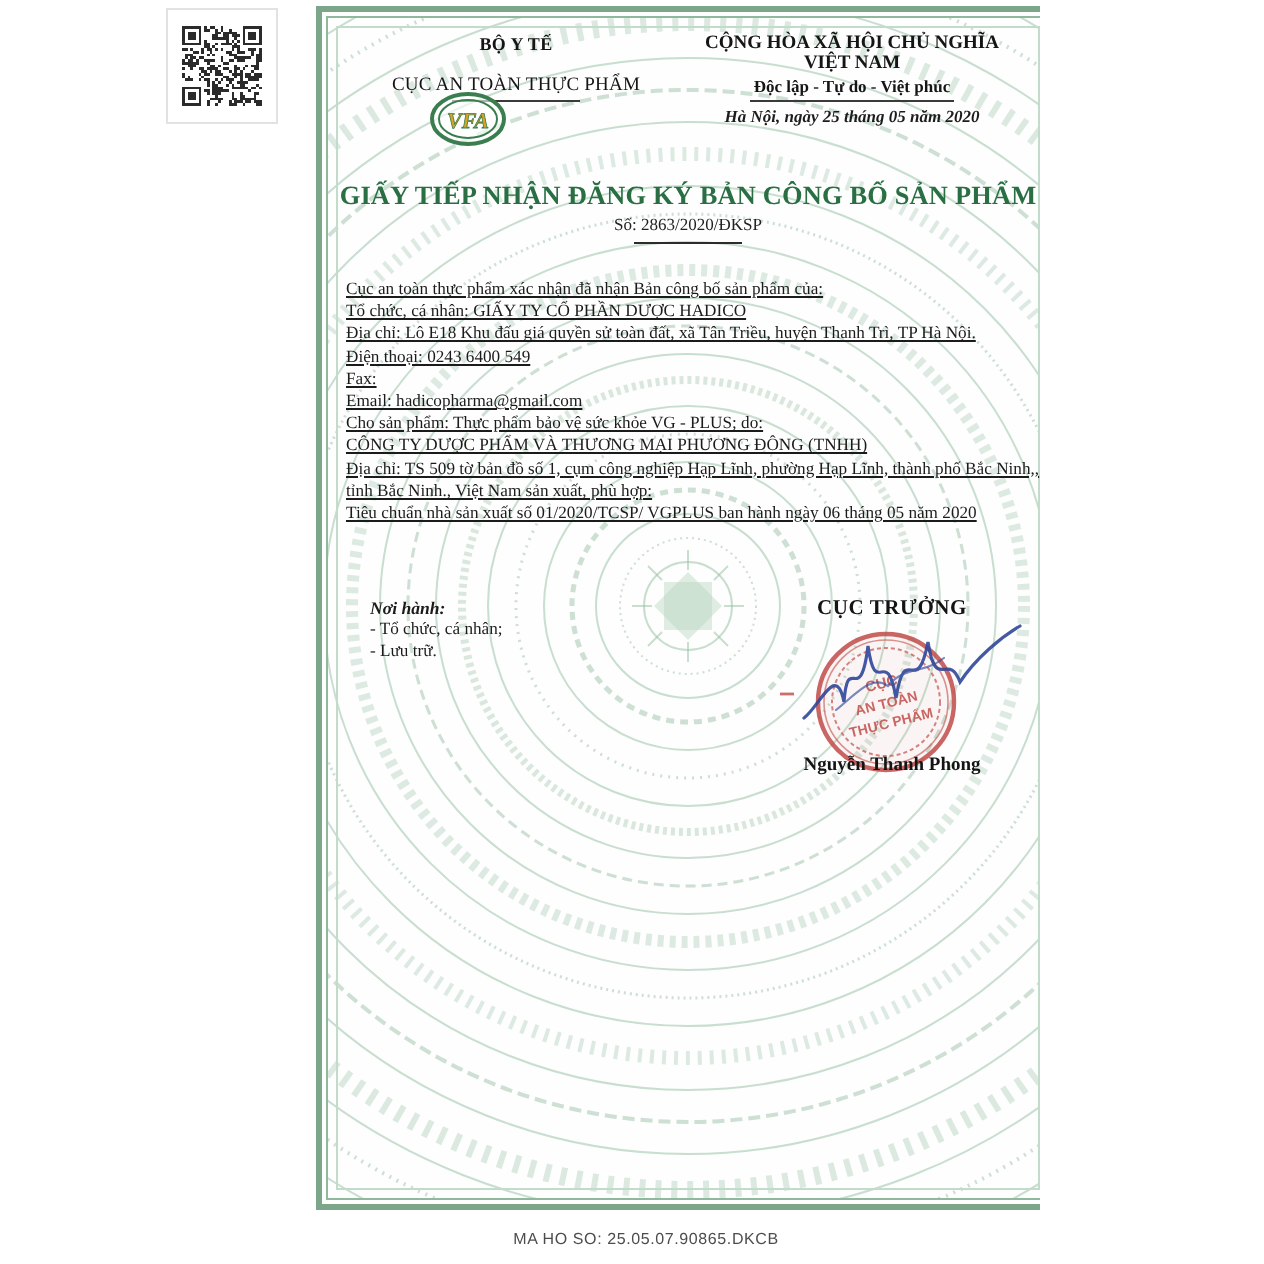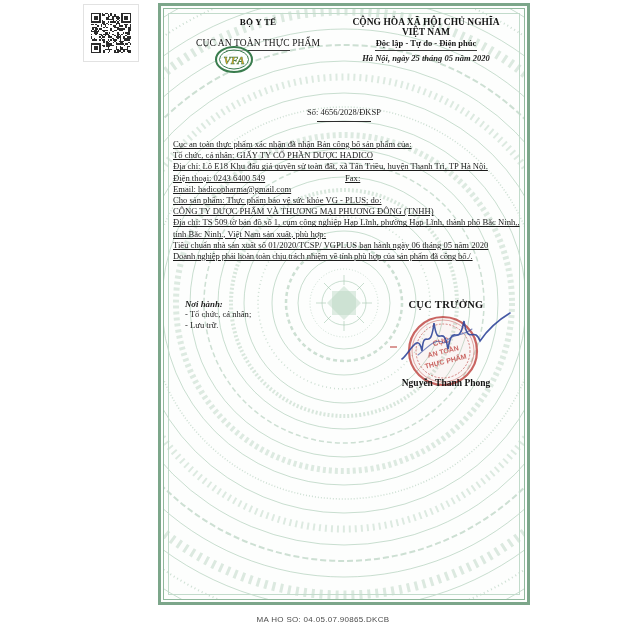--- a/index.html
+++ b/index.html
@@ -1,18 +1,18 @@
 <!DOCTYPE html>
 <html><head>
 <meta charset="utf-8">
 <style>
   * { margin:0; padding:0; box-sizing:border-box; }
   html,body { background:#fff; }
   .stage {
-    position:relative; width:632px; height:632px; background:#ffffff;
+    position:relative; width:520px; height:632px; background:#ffffff;
     font-family:"Liberation Serif","DejaVu Serif",serif; overflow:hidden;
   }
 
   
   .qr-box {
     position:absolute; left:83px; top:4px; width:56px; height:58px;
     background:#fff; border:1px solid #e2e2e2; display:flex; align-items:center; justify-content:center;
   }
   .qr-box svg { width:40px; height:40px; }
   #qr-cells rect { fill:#2b2b2b; }
@@ -49,21 +49,21 @@
   .title {
     position:absolute; top:84px; left:0; width:100%; text-align:center;
     font-size:13.2px; font-weight:bold; color:#2a6e44; letter-spacing:.1px;
   }
   .number { position:absolute; top:101px; left:0; width:100%; text-align:center; font-size:8.5px; color:#222; }
   .num-rule { position:absolute; top:115px; left:50%; width:54px; margin-left:-27px; border-bottom:1.5px solid #2c2c2c; }
 
   
   .body { position:absolute; top:133px; left:12px; width:348px; color:#1b1b1b;text-decoration:underline; }
   .body p { font-size:8.6px; line-height:11.2px; }
-  .phone-row { display:flex; }
+  .phone-row { display:flex;flex-direction:column; }
   .phone-row .phone { width:172px; }
   .tight { letter-spacing:-0.15px; }
 
   
   .recipients { position:absolute; top:293px; left:24px; color:#1b1b1b; }
   .recipients .lbl { font-size:8.8px; font-weight:bold; font-style:italic; }
   .recipients .itm { font-size:8.6px; line-height:11px; }
   .signing { position:absolute; top:293px; left:209px; width:152px; text-align:center; }
   .signer-title { font-size:10.5px; font-weight:bold; color:#141414; letter-spacing:.3px; }
   .seal { position:absolute; top:15px; left:36px; width:74px; height:74px; opacity:.85; }
@@ -449,42 +449,42 @@
         <div class="rule-s"></div>
       </div>
       <svg class="vfa-logo" viewBox="0 0 38 27">
         <ellipse cx="19" cy="13.5" rx="18" ry="12.5" fill="#ffffff" fill-opacity=".6" stroke="#3a7d4e" stroke-width="2"></ellipse>
         <ellipse cx="19" cy="13.5" rx="14.5" ry="9.5" fill="none" stroke="#3a7d4e" stroke-width="1"></ellipse>
         <text x="19" y="18" text-anchor="middle" font-size="11" font-style="italic" font-weight="bold" fill="#d9a520" stroke="#3a7d4e" stroke-width=".4">VFA</text>
       </svg>
 
       <div class="hdr-right">
         <div class="h-nat">CỘNG HÒA XÃ HỘI CHỦ NGHĨA VIỆT NAM</div>
-        <div class="h-motto">Độc lập - Tự do - Điện phúc</div>
+        <div class="h-motto">Độc lập - Tự do - Việt phúc</div>
         <div class="rule-m"></div>
         <div class="dateline">Hà Nội, ngày 25 tháng 05 năm 2020</div>
       </div>
 
-      <div class="number">Số: 4656/2028/ĐKSP</div>
+      <div class="title">GIẤY TIẾP NHẬN ĐĂNG KÝ BẢN CÔNG BỐ SẢN PHẨM</div>
+      <div class="number">Số: 2863/2020/ĐKSP</div>
       <div class="num-rule"></div>
 
       <div class="body">
         <p>Cục an toàn thực phẩm xác nhận đã nhận Bản công bố sản phẩm của:</p>
         <p>Tổ chức, cá nhân: GIẤY TY CỔ PHẦN DƯỢC HADICO</p>
         <p>Địa chỉ: Lô E18 Khu đấu giá quyền sử toàn đất, xã Tân Triều, huyện Thanh Trì, TP Hà Nội.</p>
         <p class="phone-row">
           <span class="phone">Điện thoại: 0243 6400 549</span>
           <span>Fax:</span>
         </p>
         <p>Email: hadicopharma@gmail.com</p>
         <p>Cho sản phẩm: Thực phẩm bảo vệ sức khỏe VG - PLUS; do:</p>
         <p>CÔNG TY DƯỢC PHẨM VÀ THƯƠNG MẠI PHƯƠNG ĐÔNG (TNHH)</p>
         <p>Địa chỉ: TS 509 tờ bản đồ số 1, cụm công nghiệp Hạp Lĩnh, phường Hạp Lĩnh, thành phố Bắc Ninh,, tỉnh Bắc Ninh., Việt Nam sản xuất, phù hợp:</p>
         <p>Tiêu chuẩn nhà sản xuất số 01/2020/TCSP/ VGPLUS ban hành ngày 06 tháng 05 năm 2020</p>
-        <p class="tight">Doanh nghiệp phải hoàn toàn chịu trách nhiệm về tính phù hợp của sản phẩm đã công bố./.</p>
       </div>
 
       <div class="recipients">
         <div class="lbl">Nơi hành:</div>
         <div class="itm">- Tổ chức, cá nhân;</div>
         <div class="itm">- Lưu trữ.</div>
       </div>
 
       <div class="signing">
         <div class="signer-title">CỤC TRƯỞNG</div>
@@ -507,15 +507,15 @@
           </g>
           <path d="M2 40 h7" stroke="#c14b47" stroke-width="1.4" opacity=".8"></path>
         </svg>
 
         <div class="signer-name">Nguyễn Thanh Phong</div>
       </div>
 
     </div>
   </div>
 
-  <div class="caption">MA HO SO: 04.05.07.90865.DKCB</div>
+  <div class="caption">MA HO SO: 25.05.07.90865.DKCB</div>
 
 </div>
 
 </body></html>

